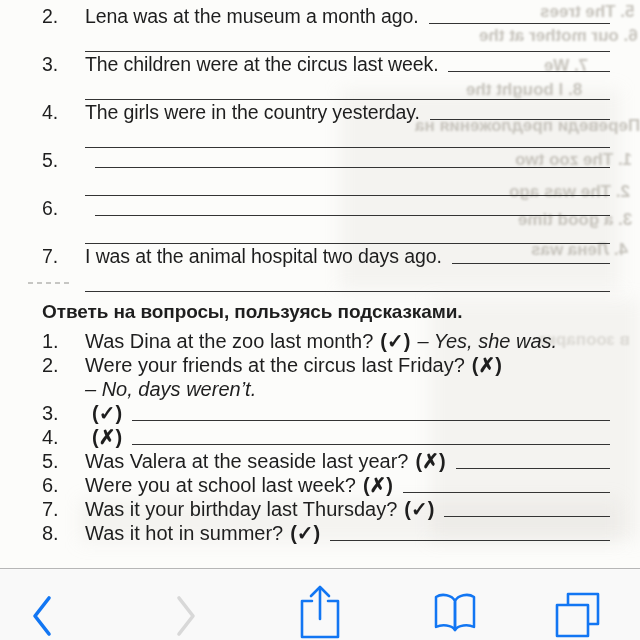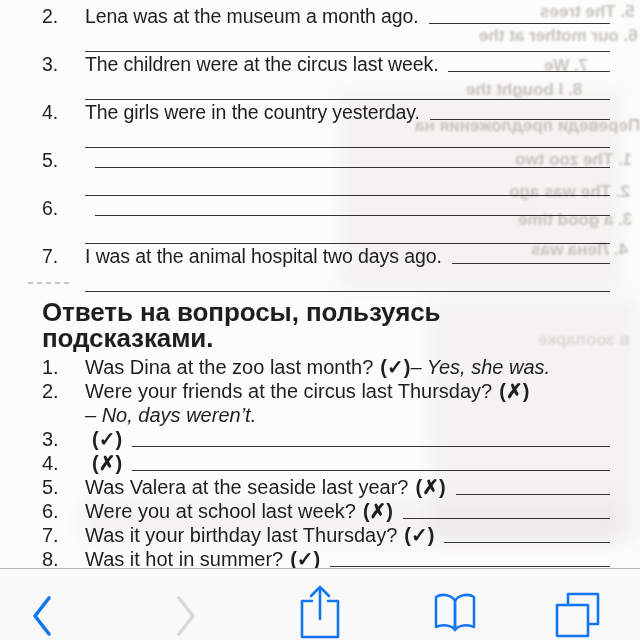--- a/index.html
+++ b/index.html
@@ -20,29 +20,29 @@
 
   
   .ex1 .item{margin:0}
   .r1{display:flex;align-items:baseline;font-size:19.5px;line-height:24px;letter-spacing:-0.1px}
   .num{flex:0 0 43px;margin-left:42px}
   .sent{white-space:nowrap}
   .blank{flex:1 1 auto;min-width:20px;border-bottom:1.6px solid var(--line-color);
          align-self:stretch;margin:0 0 4px 10px}
   .r2{height:24px;margin-left:85px;border-bottom:1.6px solid var(--line-color)}
 
-  .heading{margin:7px 0 4px 42px;font-size:26px;font-weight:bold;line-height:26px;letter-spacing:-0.1px}
+  .heading{margin:7px 0 4px 42px;font-size:19px;font-weight:bold;line-height:26px;letter-spacing:-0.1px}
 
   
   .qlist .q{display:flex;font-size:20px;line-height:24px;letter-spacing:0}
   .qnum{flex:0 0 43px;margin-left:42px}
   .qbody{flex:1 1 auto;display:flex;flex-wrap:wrap;align-items:flex-start}
   .qtext{white-space:nowrap}
   .qmark{margin-left:7px;font-weight:600}
-  .qans{font-style:italic;}
+  .qans{font-style:italic;margin-left:7px}
   .qans-block{flex:0 0 100%;font-style:italic}
   .qblank{flex:1 1 auto;min-width:30px;border-bottom:1.6px solid var(--line-color);
           align-self:stretch;margin:0 0 4px 10px}
 
   
   .bleed{position:absolute;transform:scaleX(-1);color:var(--bleed-color);filter:blur(1.1px);
          font-weight:600;font-size:17px;white-space:nowrap;z-index:1;pointer-events:none}
   .bleed.faint{opacity:.55}
   .shade{position:absolute;background:rgba(203,200,192,.16);filter:blur(9px);z-index:0;pointer-events:none}
   .dashes{position:absolute;left:28px;top:282px;width:42px;height:2px;opacity:.55;z-index:1;
@@ -143,21 +143,21 @@
           <span class="qbody">
             <span class="qtext">Was Dina at the zoo last month?</span>
             <span class="qmark">(✓)</span>
             <span class="qans">– Yes, she was.</span>
           </span>
         </div>
 
         <div class="q">
           <span class="qnum">2.</span>
           <span class="qbody">
-            <span class="qtext">Were your friends at the circus last Thursday?</span>
+            <span class="qtext">Were your friends at the circus last Friday?</span>
             <span class="qmark">(✗)</span>
             <span class="qans-block">– No, days weren’t.</span>
           </span>
         </div>
 
         <div class="q">
           <span class="qnum">3.</span>
           <span class="qbody">
             <span class="qmark">(✓)</span>
             <span class="qblank"></span>

